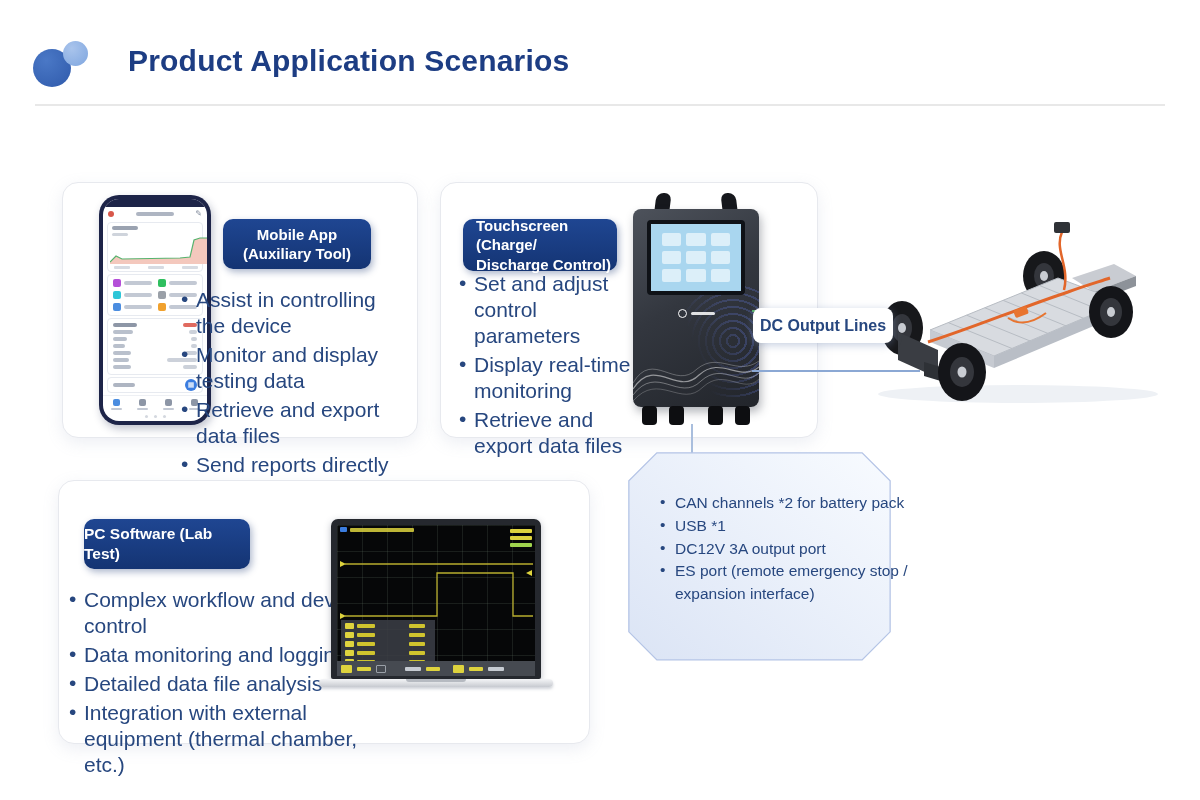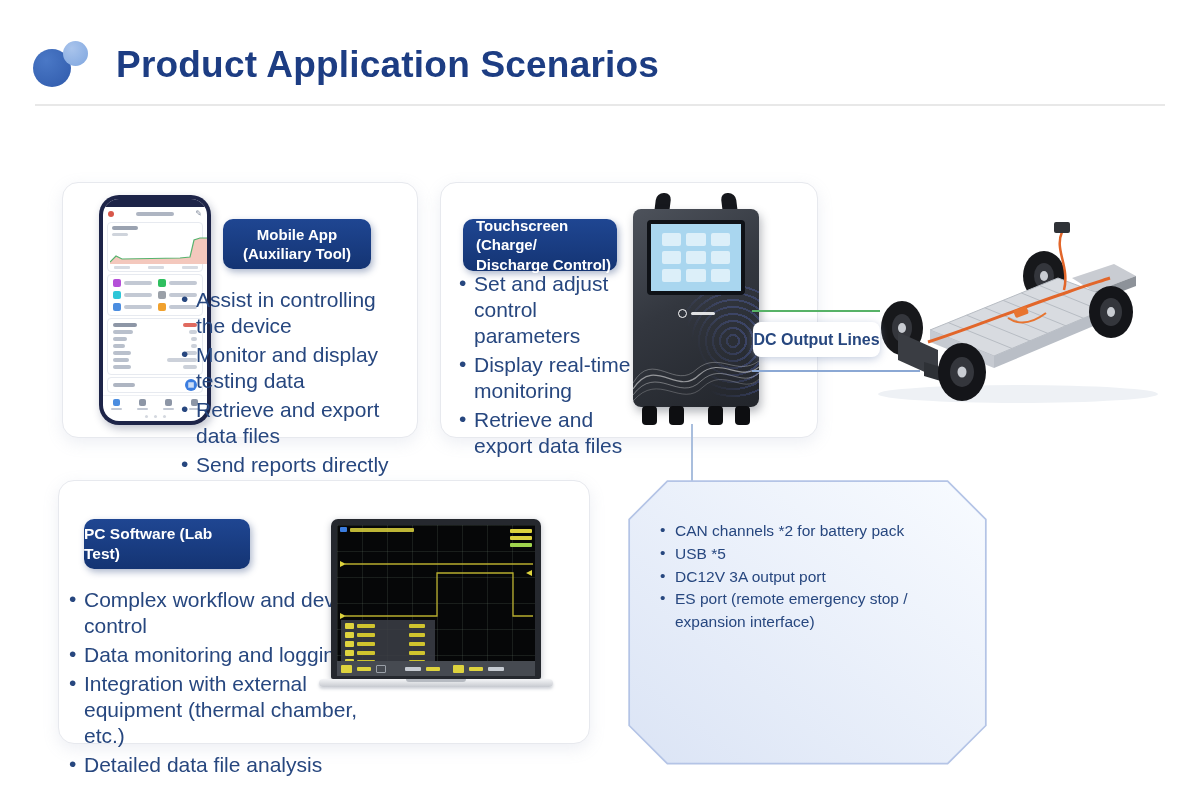--- a/index.html
+++ b/index.html
@@ -4,21 +4,21 @@
 <style>
   * { margin:0; padding:0; box-sizing:border-box; }
   body { background:#fff; font-family:"Liberation Sans", sans-serif; }
   #stage { position:relative; width:1200px; height:800px; background:#fff; overflow:hidden; }
 
   
   .logo-big { position:absolute; left:33px; top:49px; width:38px; height:38px; border-radius:50%;
               background:radial-gradient(circle at 35% 30%, #4a78c6, #2f5aab); }
   .logo-small { position:absolute; left:63px; top:41px; width:25px; height:25px; border-radius:50%;
               background:radial-gradient(circle at 35% 30%, #a9c4ec, #7fa6df); }
-  #page-title { position:absolute; left:116px; top:44px; font-size:37px; font-weight:700; color:#1d3d83; letter-spacing:.2px; }
+  #page-title { position:absolute; left:128px; top:44px; font-size:30px; font-weight:700; color:#1d3d83; letter-spacing:.2px; }
   #header-divider { position:absolute; left:35px; top:104px; width:1130px; height:2px; background:#e8e8e8; }
 
   
   .card { position:absolute; background:#fff; border:1px solid #e7e9ee; border-radius:16px;
           box-shadow:0 5px 16px rgba(140,155,185,.16); }
   #card-mobile { left:62px;  top:182px; width:356px; height:256px; }
   #card-touch  { left:440px; top:182px; width:378px; height:256px; }
   #card-pc     { left:58px;  top:480px; width:532px; height:264px; }
 
   .badge { position:absolute; background:linear-gradient(180deg,#1f4692,#143473); color:#fff; font-weight:700;
@@ -32,21 +32,21 @@
   .bullets li { position:relative; padding-left:17px; margin-bottom:3px; }
   .bullets li::before { content:"•"; position:absolute; left:2px; top:-1px; }
   #bullets-mobile { left:116px; top:104px; width:228px; }
   #bullets-touch  { left:16px;  top:88px; width:180px; }
   #bullets-pc     { left:8px;   top:106px; width:300px; }
 
   
   .io-label { position:absolute; background:#fff; border-radius:8px; box-shadow:0 2px 9px rgba(125,145,185,.45);
               color:#27477f; font-size:16px; font-weight:600; display:flex; align-items:center; justify-content:center; z-index:5; }
   #label-can { left:757px; top:256px; width:116px; height:34px; }
-  #label-dc  { left:753px; top:322px; width:127px; height:35px; }
+  #label-dc  { left:753px; top:308px; width:140px; height:35px; }
   #line-can  { position:absolute; left:752px; top:310px; width:128px; height:2px; background:#57b267; z-index:4; }
   #line-dc   { position:absolute; left:752px; top:370px; width:168px; height:2px; background:#8ba8d4; z-index:4; }
   #line-down { position:absolute; left:691px; top:424px; width:2px;  height:76px; background:#a9bedd; }
   #dot-down  { position:absolute; left:687px; top:497px; width:9px;  height:9px; border-radius:50%; background:#87a3cf; }
 
   
   .phone { position:absolute; left:36px; top:12px; width:112px; height:230px; background:#1d2448;
            border-radius:20px; padding:4px; box-shadow:2px 4px 9px rgba(30,40,80,.28); }
   .phone-screen { background:#fff; border-radius:16px; height:100%; overflow:hidden; display:flex; flex-direction:column; }
   .p-status { height:9px; background:#1d2448; }
@@ -104,21 +104,21 @@
   .d-logo i { width:9px; height:9px; border-radius:50%; border:1.5px solid #fff; }
   .d-logo b { width:24px; height:3.5px; background:rgba(255,255,255,.85); border-radius:2px; }
   .d-waves { position:absolute; left:0; bottom:0; width:100%; height:80px; }
   .d-wheel { position:absolute; bottom:0; width:15px; height:19px; background:#0d0e11; border-radius:4px; }
   .d-wheel.w1{left:11px;} .d-wheel.w2{left:38px;} .d-wheel.w3{right:38px;} .d-wheel.w4{right:11px;}
 
   
   #car { position:absolute; left:868px; top:212px; width:322px; height:204px; z-index:3; }
 
   
-  #ports-panel { position:absolute; left:628px; top:480px; width:359px; height:246px; }
+  #ports-panel { position:absolute; left:628px; top:452px; width:263px; height:246px; }
   #ports-panel svg.octo { position:absolute; inset:0; }
   #bullets-ports { left:30px; top:40px; width:272px; font-size:15.5px; line-height:1.47; }
   #bullets-ports li { margin-bottom:0; }
 
   
   .laptop { position:absolute; left:260px; top:38px; width:234px; height:188px; }
   .laptop-screen { position:absolute; left:12px; top:0; width:210px; height:160px; background:#25282e;
                    border-radius:7px 7px 2px 2px; padding:6px 6px 3px; box-shadow:0 2px 7px rgba(60,70,90,.35); }
   .scope { position:relative; width:100%; height:100%; background:#060708; overflow:hidden;
            background-image:linear-gradient(rgba(130,150,130,.16) 1px, transparent 1px),
@@ -378,35 +378,35 @@
       <defs>
         <linearGradient id="octoGrad" x1="1" y1="0" x2="0" y2="1">
           <stop offset="0" stop-color="#f8fbff"></stop>
           <stop offset="1" stop-color="#dbe4f5"></stop>
         </linearGradient>
       </defs>
       <polygon points="34,1 276,1 309,34 309,212 276,245 34,245 1,212 1,34" fill="url(#octoGrad)" stroke="#b4c4e6" stroke-width="1.5"></polygon>
     </svg>
     <ul class="bullets" id="bullets-ports">
         <li>CAN channels *2 for battery pack</li>
-        <li>USB *5</li>
+        <li>USB *1</li>
         <li>DC12V 3A output port</li>
         <li>ES port (remote emergency stop / expansion interface)</li>
       </ul>
   </div>
 
   <section class="card" id="card-pc">
     <div class="badge" id="badge-pc">
       <span>PC Software (Lab Test)</span>
     </div>
     <ul class="bullets" id="bullets-pc">
         <li>Complex workflow and device control</li>
         <li>Data monitoring and logging</li>
+        <li>Detailed data file analysis</li>
         <li>Integration with external equipment (thermal chamber, etc.)</li>
-        <li>Detailed data file analysis</li>
       </ul>
 
     <div class="laptop">
       <div class="laptop-screen">
         <div class="scope">
           <div class="sc-titlebar">
               <u></u>
               <i></i>
             </div>
           <div class="sc-read">

